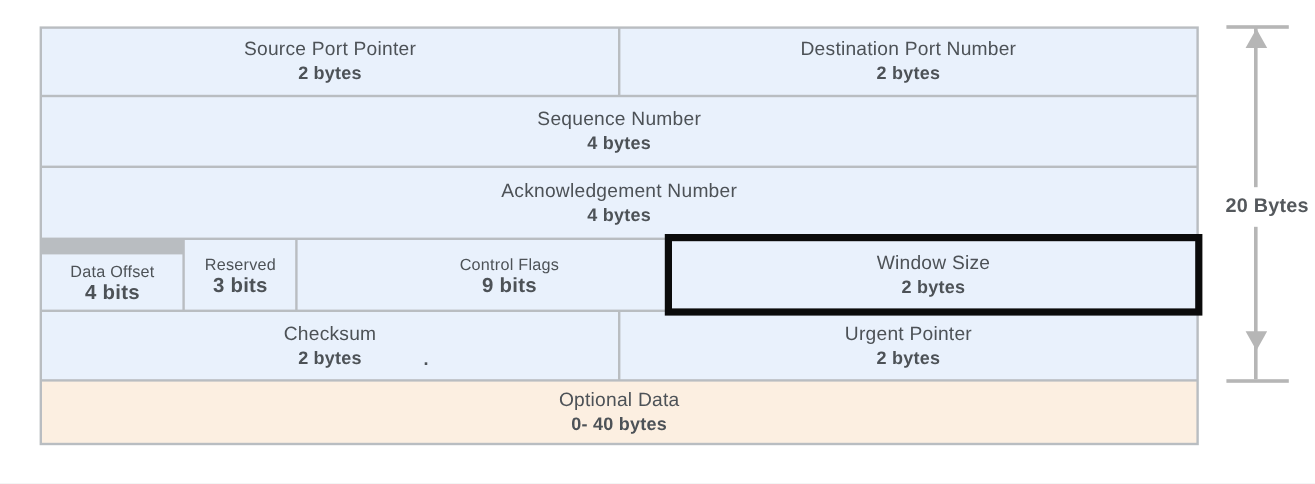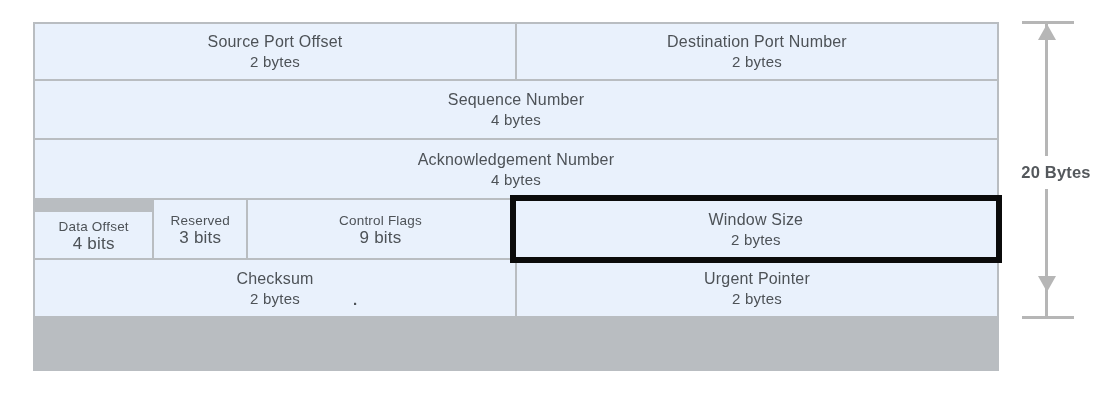--- a/index.html
+++ b/index.html
@@ -18,28 +18,28 @@
   .row{display:flex;gap:2px;flex:none;}
   .row-1{height:55px}.row-2{height:57px}.row-3{height:58px}
   .row-4{height:58px}.row-5{height:56px}.row-6{height:51px}
   .cell{
     background:#e9f1fc;flex:1;min-width:0;
     display:flex;flex-direction:column;align-items:center;justify-content:center;
     color:#4d5257;text-align:center;position:relative;
   }
   .cell.optional{background:#fcefe1;}
   .fname{font-size:16px;line-height:20px;letter-spacing:.2px;}
-  .fsize{font-size:15px;line-height:19px;font-weight:normal;letter-spacing:.2px;}
+  .fsize{font-size:15px;line-height:19px;font-weight:bold;letter-spacing:.2px;}
   .cell.small .fname{font-size:13.5px;line-height:17px;}
   .cell.small .fsize{font-size:17px;line-height:17px;}
 
   
   .w-dataoffset{flex:0 0 12.2%;margin-top:12px;}
   .w-reserved{flex:0 0 9.55%;}
-  .w-controlflags{flex:0 0 27.5%;}
+  .w-controlflags{flex:0 0 27.5%;padding-left:44px;}
   .w-window{flex:1;}
 
   
   .hl-frame{
     position:absolute;inset:-5px;border:6px solid #0b0b0b;
     pointer-events:none;z-index:3;
   }
 
   
   .stray-mark{
@@ -63,21 +63,21 @@
 </style>
 </head>
 <body>
 
 <div class="stage">
 
   <div class="hdr-table">
 
     <div class="row row-1">
       <div class="cell">
-        <div class="fname">Source Port Offset</div>
+        <div class="fname">Source Port Pointer</div>
         <div class="fsize">2 bytes</div>
       </div>
       <div class="cell">
         <div class="fname">Destination Port Number</div>
         <div class="fsize">2 bytes</div>
       </div>
     </div>
 
     <div class="row row-2">
       <div class="cell">
@@ -118,20 +118,26 @@
         <div class="fname">Checksum</div>
         <div class="fsize">2 bytes</div>
         <span class="stray-mark">.</span>
       </div>
       <div class="cell">
         <div class="fname">Urgent Pointer</div>
         <div class="fsize">2 bytes</div>
       </div>
     </div>
 
+    <div class="row row-6">
+      <div class="cell optional">
+        <div class="fname">Optional Data</div>
+        <div class="fsize">0- 40 bytes</div>
+      </div>
+    </div>
 
   </div>
 
   <div class="arrow-cap cap-top"></div>
   <div class="arrow-shaft"></div>
   <div class="arrow-head head-up"></div>
   <div class="arrow-head head-down"></div>
   <div class="arrow-cap cap-bottom"></div>
   <div class="size-label">20 Bytes</div>
 

